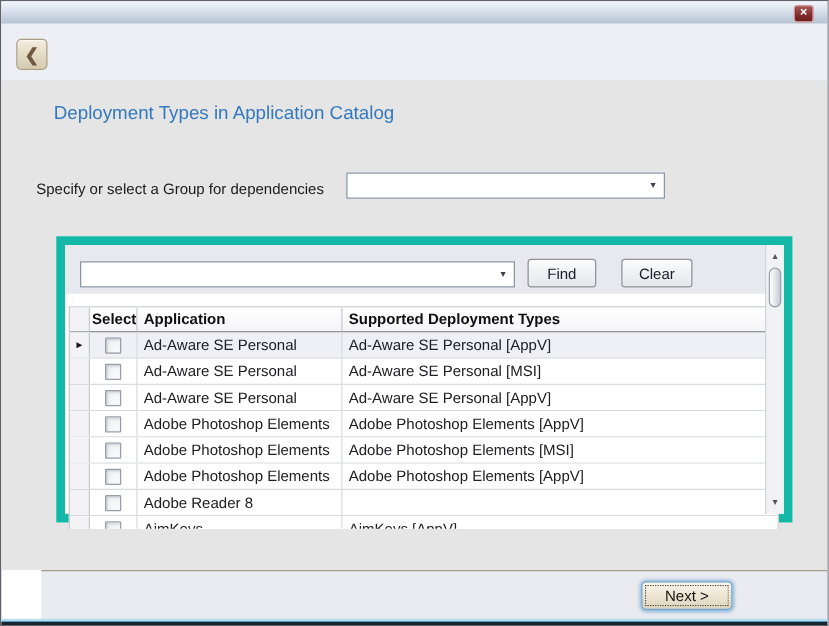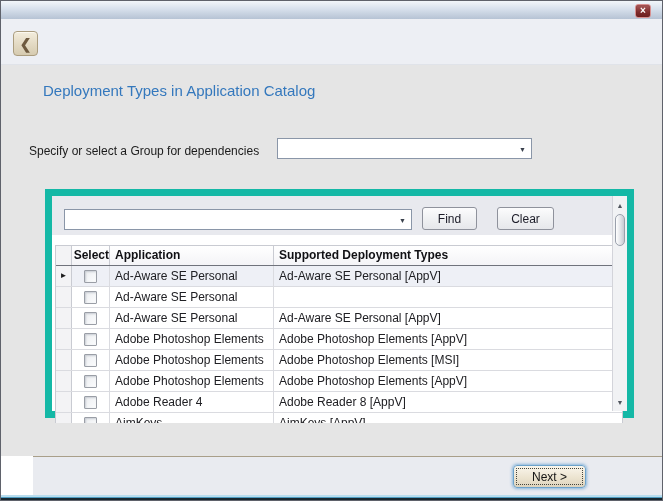--- a/index.html
+++ b/index.html
@@ -206,20 +206,21 @@
           <div class="cell app">Ad-Aware SE Personal</div>
           <div class="cell typ">Ad-Aware SE Personal [AppV]</div>
         </div>
 
         <div class="grid-row">
           <div class="cell stub"></div>
           <div class="cell sel">
               <span class="checkbox"></span>
             </div>
           <div class="cell app">Ad-Aware SE Personal</div>
+          <div class="cell typ">Ad-Aware SE Personal [MSI]</div>
         </div>
 
         <div class="grid-row">
           <div class="cell stub"></div>
           <div class="cell sel">
               <span class="checkbox"></span>
             </div>
           <div class="cell app">Ad-Aware SE Personal</div>
           <div class="cell typ">Ad-Aware SE Personal [AppV]</div>
         </div>
@@ -249,22 +250,21 @@
             </div>
           <div class="cell app">Adobe Photoshop Elements</div>
           <div class="cell typ">Adobe Photoshop Elements [AppV]</div>
         </div>
 
         <div class="grid-row">
           <div class="cell stub"></div>
           <div class="cell sel">
               <span class="checkbox"></span>
             </div>
-          <div class="cell app">Adobe Reader 4</div>
-          <div class="cell typ">Adobe Reader 8 [AppV]</div>
+          <div class="cell app">Adobe Reader 8</div>
         </div>
 
         <div class="grid-row">
           <div class="cell stub"></div>
           <div class="cell sel">
               <span class="checkbox"></span>
             </div>
           <div class="cell app">AimKeys</div>
           <div class="cell typ">AimKeys [AppV]</div>
         </div>

